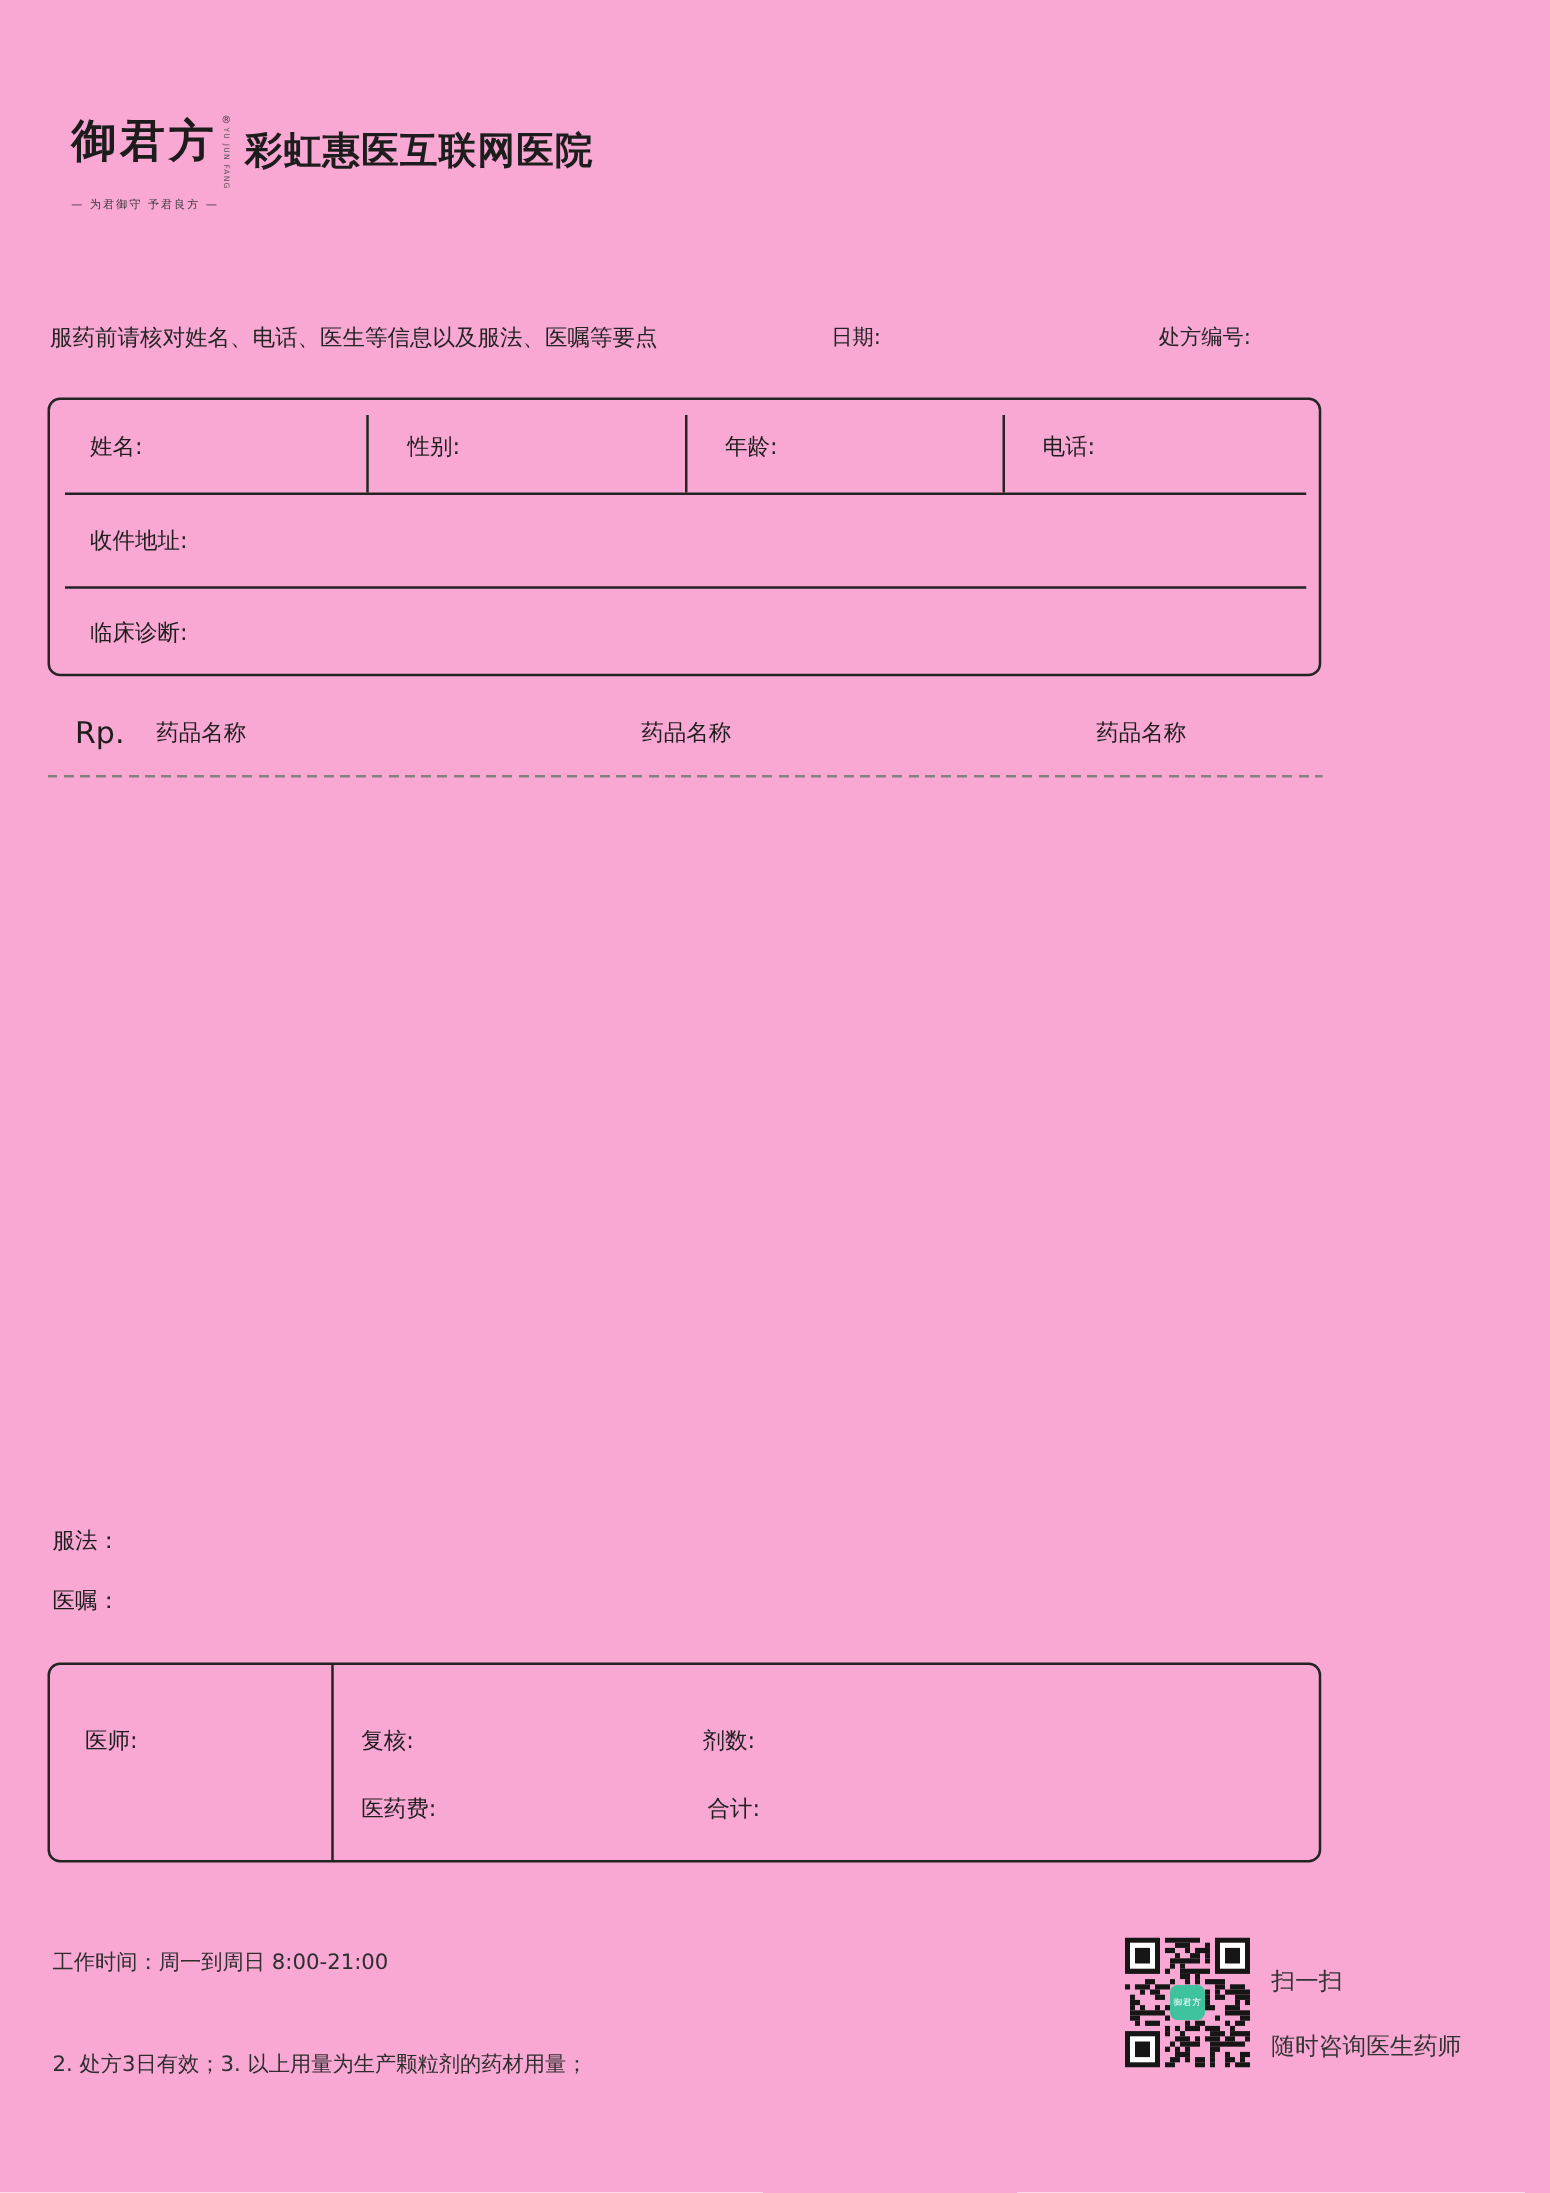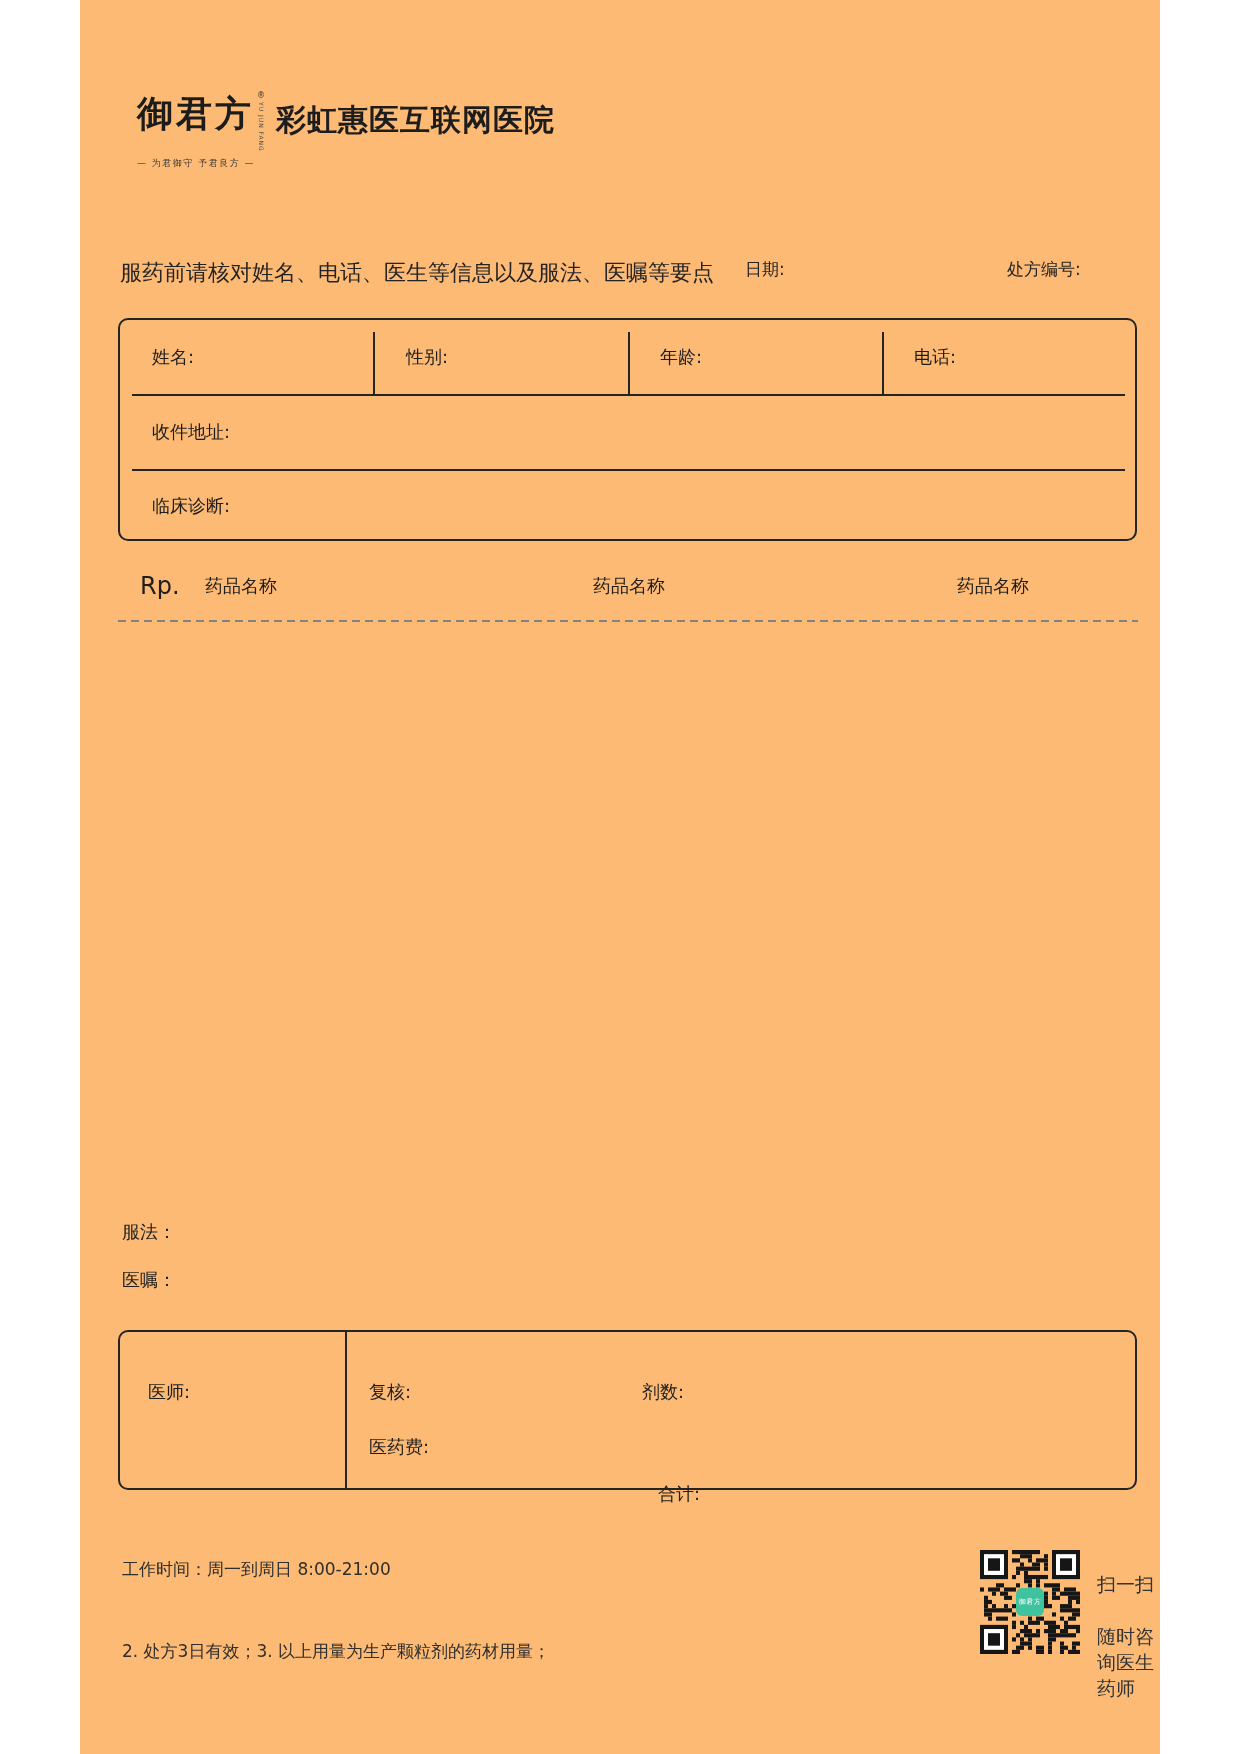--- a/index.html
+++ b/index.html
@@ -1,31 +1,31 @@
 <!DOCTYPE html>
 <html><head>
 <meta charset="utf-8">
 <style>
   * { margin:0; padding:0; box-sizing:border-box; }
   html,body { background:#ffffff; }
   body { font-family:"DejaVu Sans","Liberation Sans",sans-serif; color:#222; }
-  .page { position:relative; width:1080px; height:1754px; margin:0 auto; background:#fdba74; overflow:hidden; }
+  .page { position:relative; width:1240px; height:1754px; margin:0 auto; background:#f9a8d4; overflow:hidden; }
 
   
   .logo-block { position:absolute; left:57px; top:90px; }
   .logo-row { display:flex; align-items:flex-start; }
   .logo-text { font-family:"DejaVu Serif","Liberation Serif",serif; font-weight:700; font-size:36px; line-height:46px; letter-spacing:3px; color:#1c1c1c; }
   .logo-mark { display:flex; flex-direction:column; align-items:center; margin-left:3px; margin-top:2px; }
   .logo-reg { font-size:8px; line-height:8px; color:#333; }
   .logo-vertical { writing-mode:vertical-rl; font-size:6px; letter-spacing:1px; color:#555; margin-top:2px; }
   .logo-tagline { margin-top:5px; font-size:9px; letter-spacing:1.5px; color:#3a3a3a; white-space:nowrap; }
   .hospital-title { position:absolute; left:196px; top:100px; font-size:30px; font-weight:800; letter-spacing:1px; color:#1d1d1d; }
 
   
-  .check-text { position:absolute; left:40px; top:258px; font-size:22px; color:#242424; }
+  .check-text { position:absolute; left:40px; top:258px; font-size:18px; color:#242424; }
   .date-label { position:absolute; left:665px; top:258px; font-size:17px; color:#242424; }
   .rx-label   { position:absolute; left:927px; top:258px; font-size:17px; color:#242424; }
 
   
   .patient-box { position:absolute; left:38px; top:318px; width:1019px; height:223px; border:2px solid #242424; border-radius:10px; }
   .pb-vline { position:absolute; top:12px; width:2px; height:62px; background:#242424; }
   .pb-vline.v1 { left:253px; } .pb-vline.v2 { left:508px; } .pb-vline.v3 { left:762px; }
   .pb-hline { position:absolute; left:12px; width:993px; height:2px; background:#242424; }
   .pb-hline.h1 { top:74px; } .pb-hline.h2 { top:149px; }
   .pb-label { position:absolute; font-size:18px; color:#1e1e1e; white-space:nowrap;margin-left:14px; }
@@ -49,21 +49,21 @@
   .advice-label { position:absolute; left:42px; top:1268px; font-size:18px; color:#1e1e1e; }
 
   
   .signoff-box { position:absolute; left:38px; top:1330px; width:1019px; height:160px; border:2px solid #242424; border-radius:10px; }
   .sb-vline { position:absolute; left:225px; top:0; width:2px; height:156px; background:#242424; }
   .sb-label { position:absolute; font-size:18px; color:#1e1e1e; white-space:nowrap; }
   .sb-physician { left:28px;  top:48px; }
   .sb-review    { left:249px; top:48px; }
   .sb-doses     { left:522px; top:48px; }
   .sb-fee       { left:249px; top:103px; }
-  .sb-total     { left:538px; top:103px;margin-top:47px; }
+  .sb-total     { left:526px; top:103px; }
 
   
   .ft-hours { position:absolute; left:42px; top:1558px; font-size:17px; color:#2e2e2e; }
   .ft-note1 { position:absolute; left:42px; top:1599px; font-size:17px; color:#2e2e2e; }
   .ft-note2 { position:absolute; left:42px; top:1640px; font-size:17px; color:#2e2e2e; }
 
   
   .qr-wrap { position:absolute; left:900px; top:1550px; width:100px; height:104px; }
   .qr-wrap svg { display:block; width:100px; height:104px; }
   .qr-center { position:absolute; left:36px; top:38px; width:28px; height:28px; background:#3fc29e; border-radius:6px;

